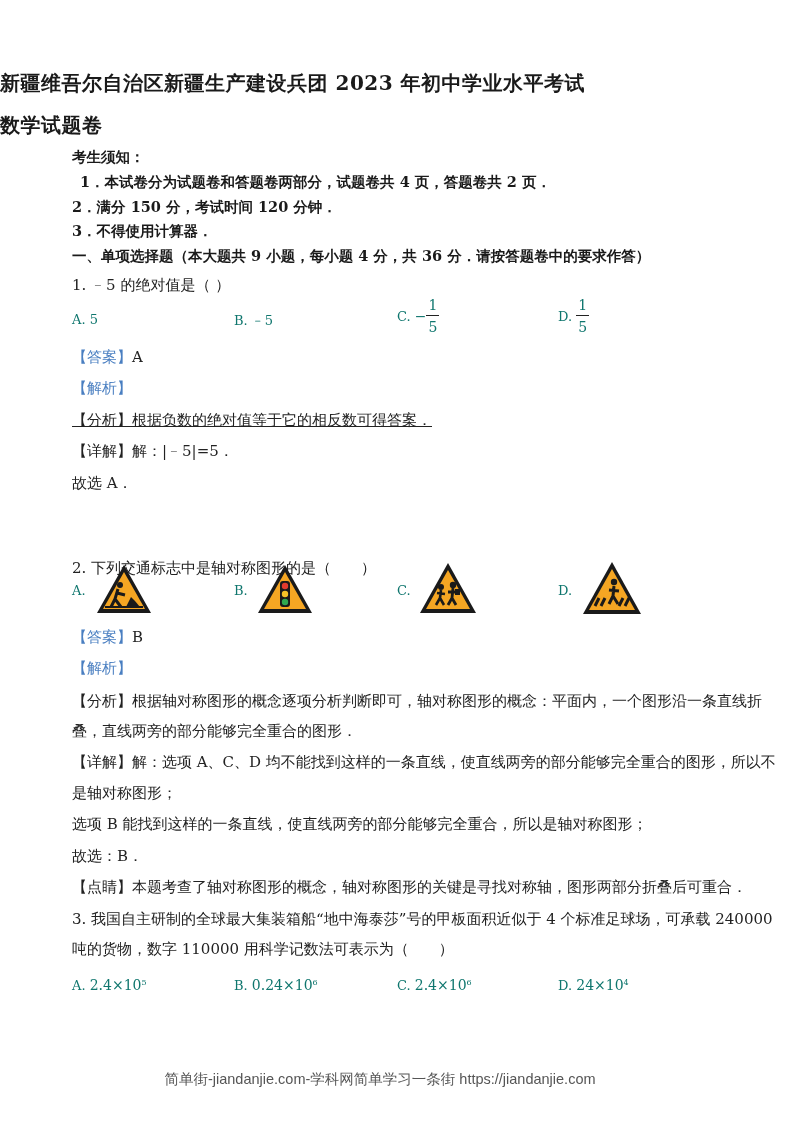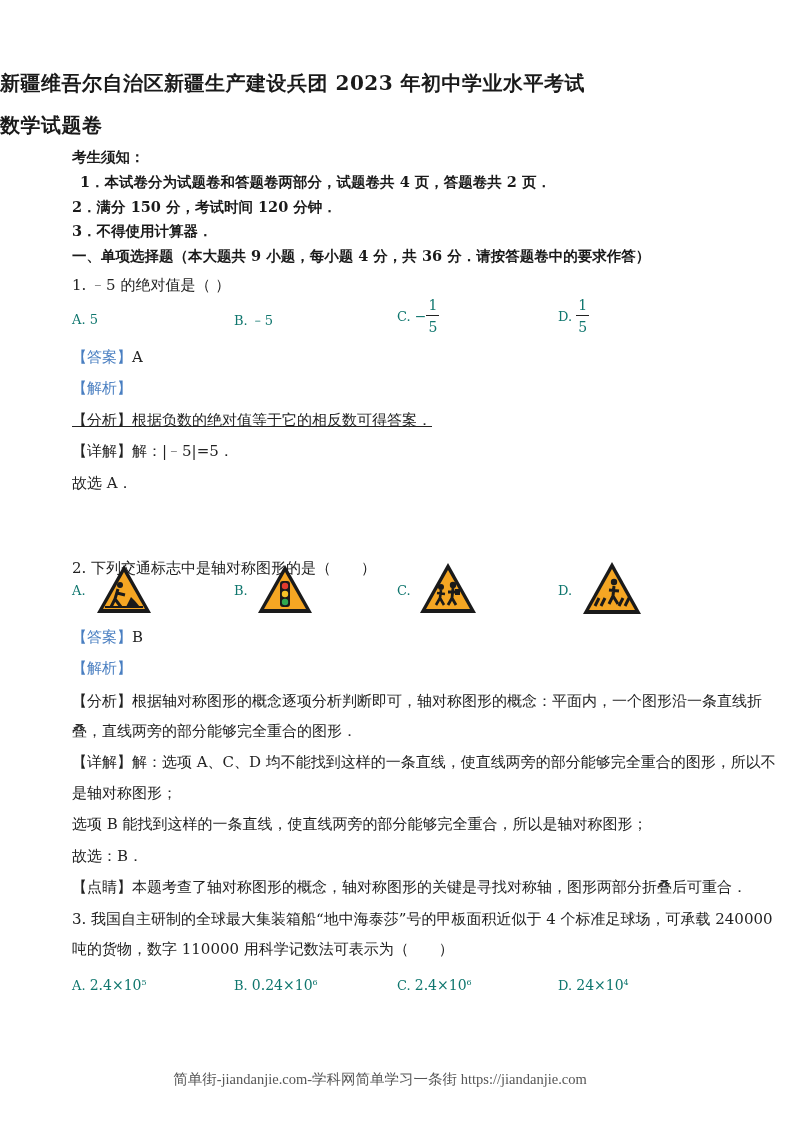--- a/index.html
+++ b/index.html
@@ -8,21 +8,21 @@
     .abs { position: absolute; white-space: nowrap; }
     .title { left: 0; width: 793px; text-align: left; font-weight: bold; font-size: 20px; letter-spacing: 0.5px; }
     .bold { font-weight: bold; font-size: 14.5px; }
     .txt { font-size: 15px; color: #222; }
     .blue { color: #4a7fc1; }
     .frac { display: inline-block; vertical-align: middle; text-align: center; line-height: 1; font-size: 14px; }
     .frac .num { display: block; padding: 0 2px; border-bottom: 1px solid #222; padding-bottom: 3px; }
     .frac .den { display: block; padding-top: 4px; }
     .opt { font-size: 13px; color: #0f766e; }
     .sup { font-size: 8px; vertical-align: super; }
-    .footer { left: 0; width: 760px; text-align: center; font-family: Liberation Serif, serif; font-size: 14.5px; color: #555; }
+    .footer { left: 0; width: 760px; text-align: center; font-family: Liberation Sans, sans-serif; font-size: 14.5px; color: #555; }
     svg { display: block; }
   </style>
 </head>
 <body>
 
 <div class="abs title" style="top:70px;">新疆维吾尔自治区新疆生产建设兵团 2023 年初中学业水平考试</div>
 <div class="abs title" style="top:112px;">数学试题卷</div>
 
 <div class="abs bold" style="left:72px; top:148px;">考生须知：</div>
 <div class="abs bold" style="left:80px; top:173px;">1．本试卷分为试题卷和答题卷两部分，试题卷共 4 页，答题卷共 2 页．</div>

